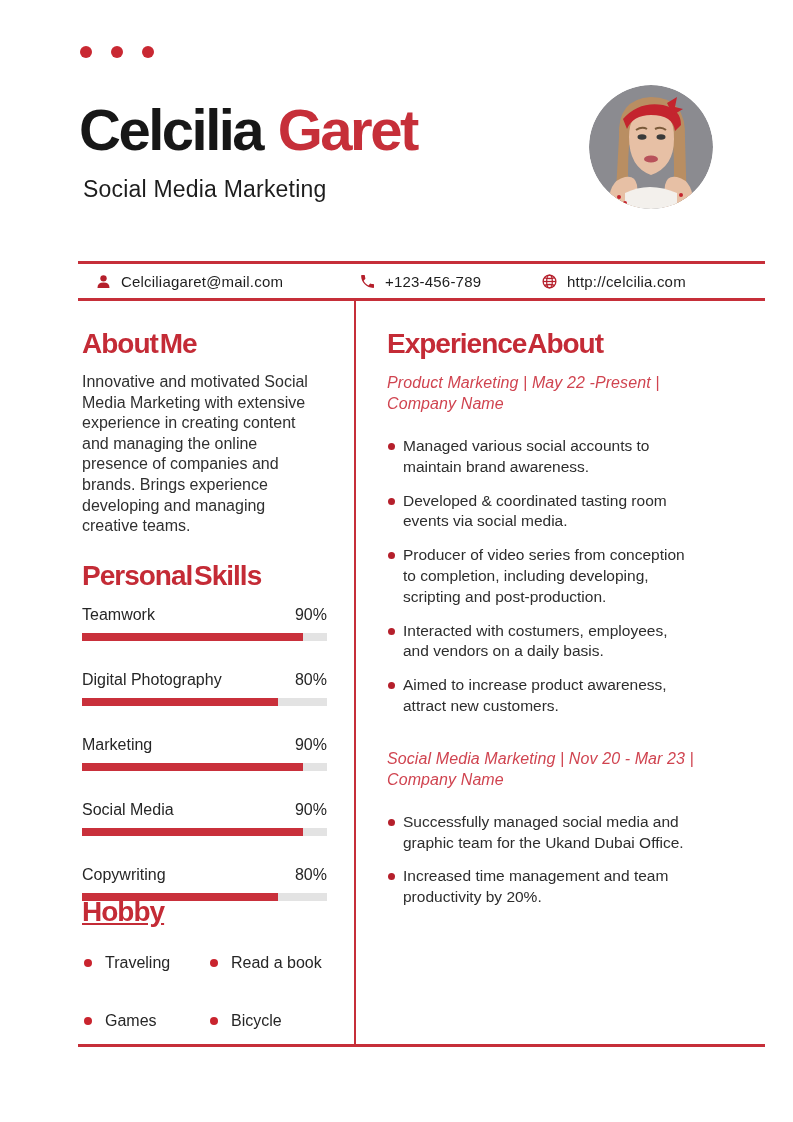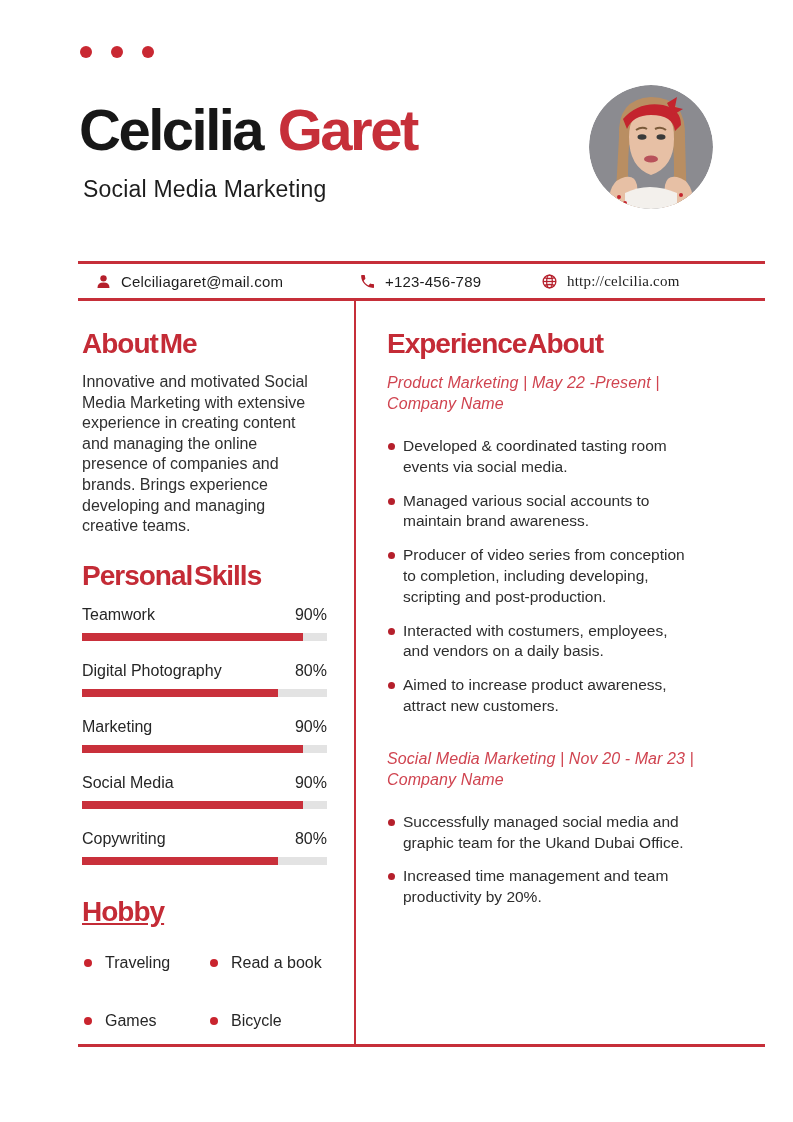--- a/index.html
+++ b/index.html
@@ -29,42 +29,42 @@
 
   
   .contact {
     position:absolute; left:78px; top:261px; width:687px; height:40px;
     border-top:3px solid #c62f39; border-bottom:3px solid #c62f39;
   }
   .c-item { position:absolute; top:0; height:34px; display:flex; align-items:center; gap:9px;
     font-size:15px; color:#1e1e1e; letter-spacing:0.2px; }
   .c-item.email { left:17px; }
   .c-item.phone { left:281px; }
-  .c-item.web   { left:463px;font-family:Liberation Serif, serif; }
+  .c-item.web   { left:463px; }
   .c-icon { width:17px; height:17px; display:inline-flex; }
 
   
   .divider { position:absolute; left:354px; top:301px; width:2px; height:743px; background:#c62f39; }
   .bottom-rule { position:absolute; left:78px; top:1044px; width:687px; height:3px; background:#c62f39; }
 
   
   .h-red {
     color:#c42b36; font-size:28px; font-weight:800;
     letter-spacing:-1px; word-spacing:-5px;
   }
 
   
   .about-head { position:absolute; left:82px; top:328px; }
   .about-text {
     position:absolute; left:82px; top:372px; width:256px;
     font-size:16px; line-height:20.6px; color:#303030; white-space:pre-line;
   }
   .skills-head { position:absolute; left:82px; top:560px; }
   .skills { position:absolute; left:82px; top:606px; width:245px; }
-  .skill { margin-bottom:21px; }
+  .skill { margin-bottom:30px; }
   .skill-row { display:flex; justify-content:space-between; font-size:16px; color:#262626; margin-bottom:9px; }
   .skill-track { width:245px; height:8px; background:#e3e3e3; }
   .skill-fill { height:8px; background:#c9303b; }
 
   .hobby-head { position:absolute; left:82px; top:896px;text-decoration:underline; }
   .hobby-grid { position:absolute; left:84px; top:954px; width:250px;
     display:grid; grid-template-columns:126px auto; row-gap:40px; }
   .hobby-item { display:flex; align-items:center; gap:13px; font-size:16px; color:#262626; }
   .hob-dot { width:8px; height:8px; border-radius:50%; background:#c9242e; flex:0 0 8px; }
 
@@ -240,24 +240,24 @@
         <span class="hob-dot"></span>
         <span>Bicycle</span>
       </div>
   </div>
 
   <div class="h-red exp-head">Experience About</div>
   <div class="exp-body">
     <div class="job-title">Product Marketing | May 22 -Present |
 Company Name</div>
     <ul class="bullets">
+      <li><span class="b-text">Managed various social accounts to
+maintain brand awareness.</span></li>
       <li><span class="b-text">Developed &amp; coordinated tasting room
 events via social media.</span></li>
-      <li><span class="b-text">Managed various social accounts to
-maintain brand awareness.</span></li>
       <li><span class="b-text">Producer of video series from conception
 to completion, including developing,
 scripting and post-production.</span></li>
       <li><span class="b-text">Interacted with costumers, employees,
 and vendors on a daily basis.</span></li>
       <li><span class="b-text">Aimed to increase product awareness,
 attract new customers.</span></li>
     </ul>
     <div class="job-title job2-title">Social Media Marketing | Nov 20 - Mar 23 |
 Company Name</div>

